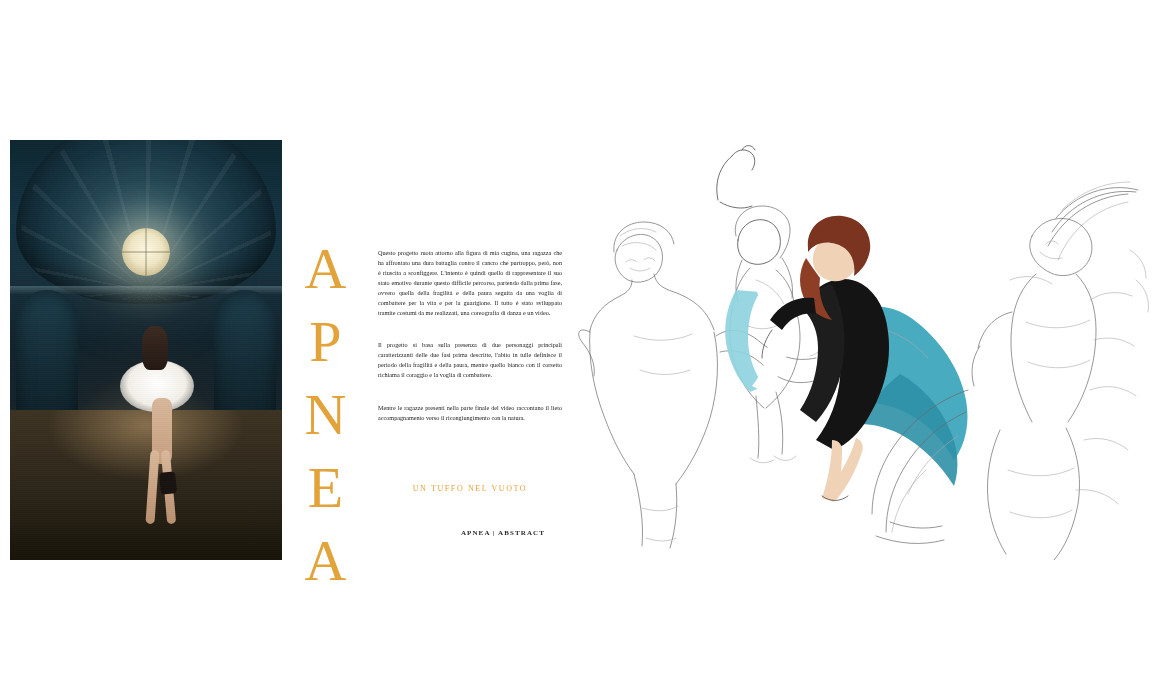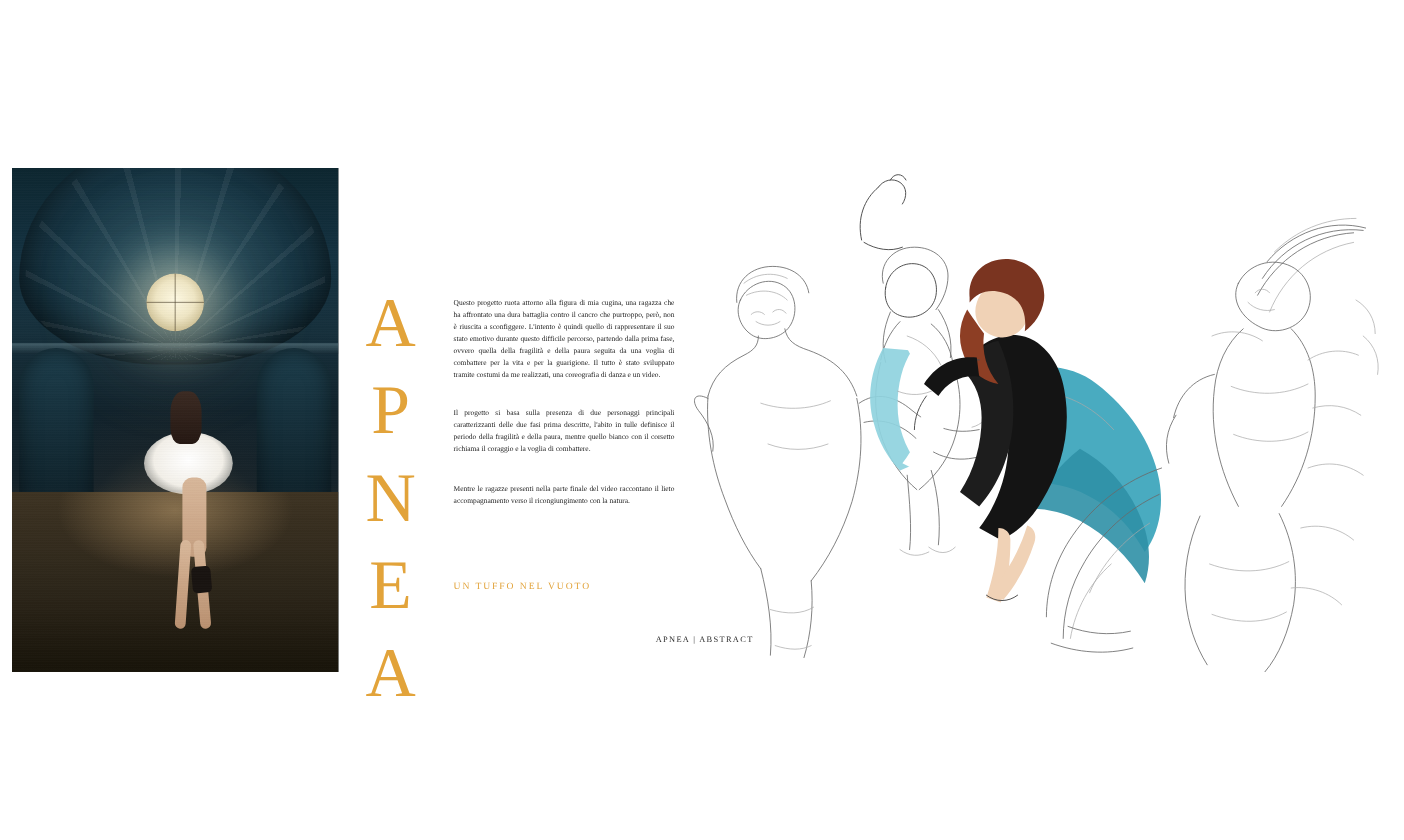--- a/index.html
+++ b/index.html
@@ -204,34 +204,35 @@
     text-justify: inter-word;
   }
   .textcol p { margin: 0 0 22px 0; }
   .textcol p.last { margin-bottom: 0; }
 
   .subtitle {
     position: absolute;
     left: 378px;
     top: 484px;
     width: 184px;
-    text-align: left;
+    text-align: center;
     color: #e2a33a;
     font-size: 8px;
     letter-spacing: 1.6px;
   }
   .footer {
     position: absolute;
     left: 378px;
     top: 529px;
     width: 250px;
-    text-align: right;
+    text-align: center;
     color: #2b2b2b;
     font-size: 7px;
     letter-spacing: 1.1px;
+    font-weight: bold;
   }
 
   
   .illus {
     position: absolute;
     left: 570px;
     top: 140px;
     width: 592px;
     height: 420px;
   }

